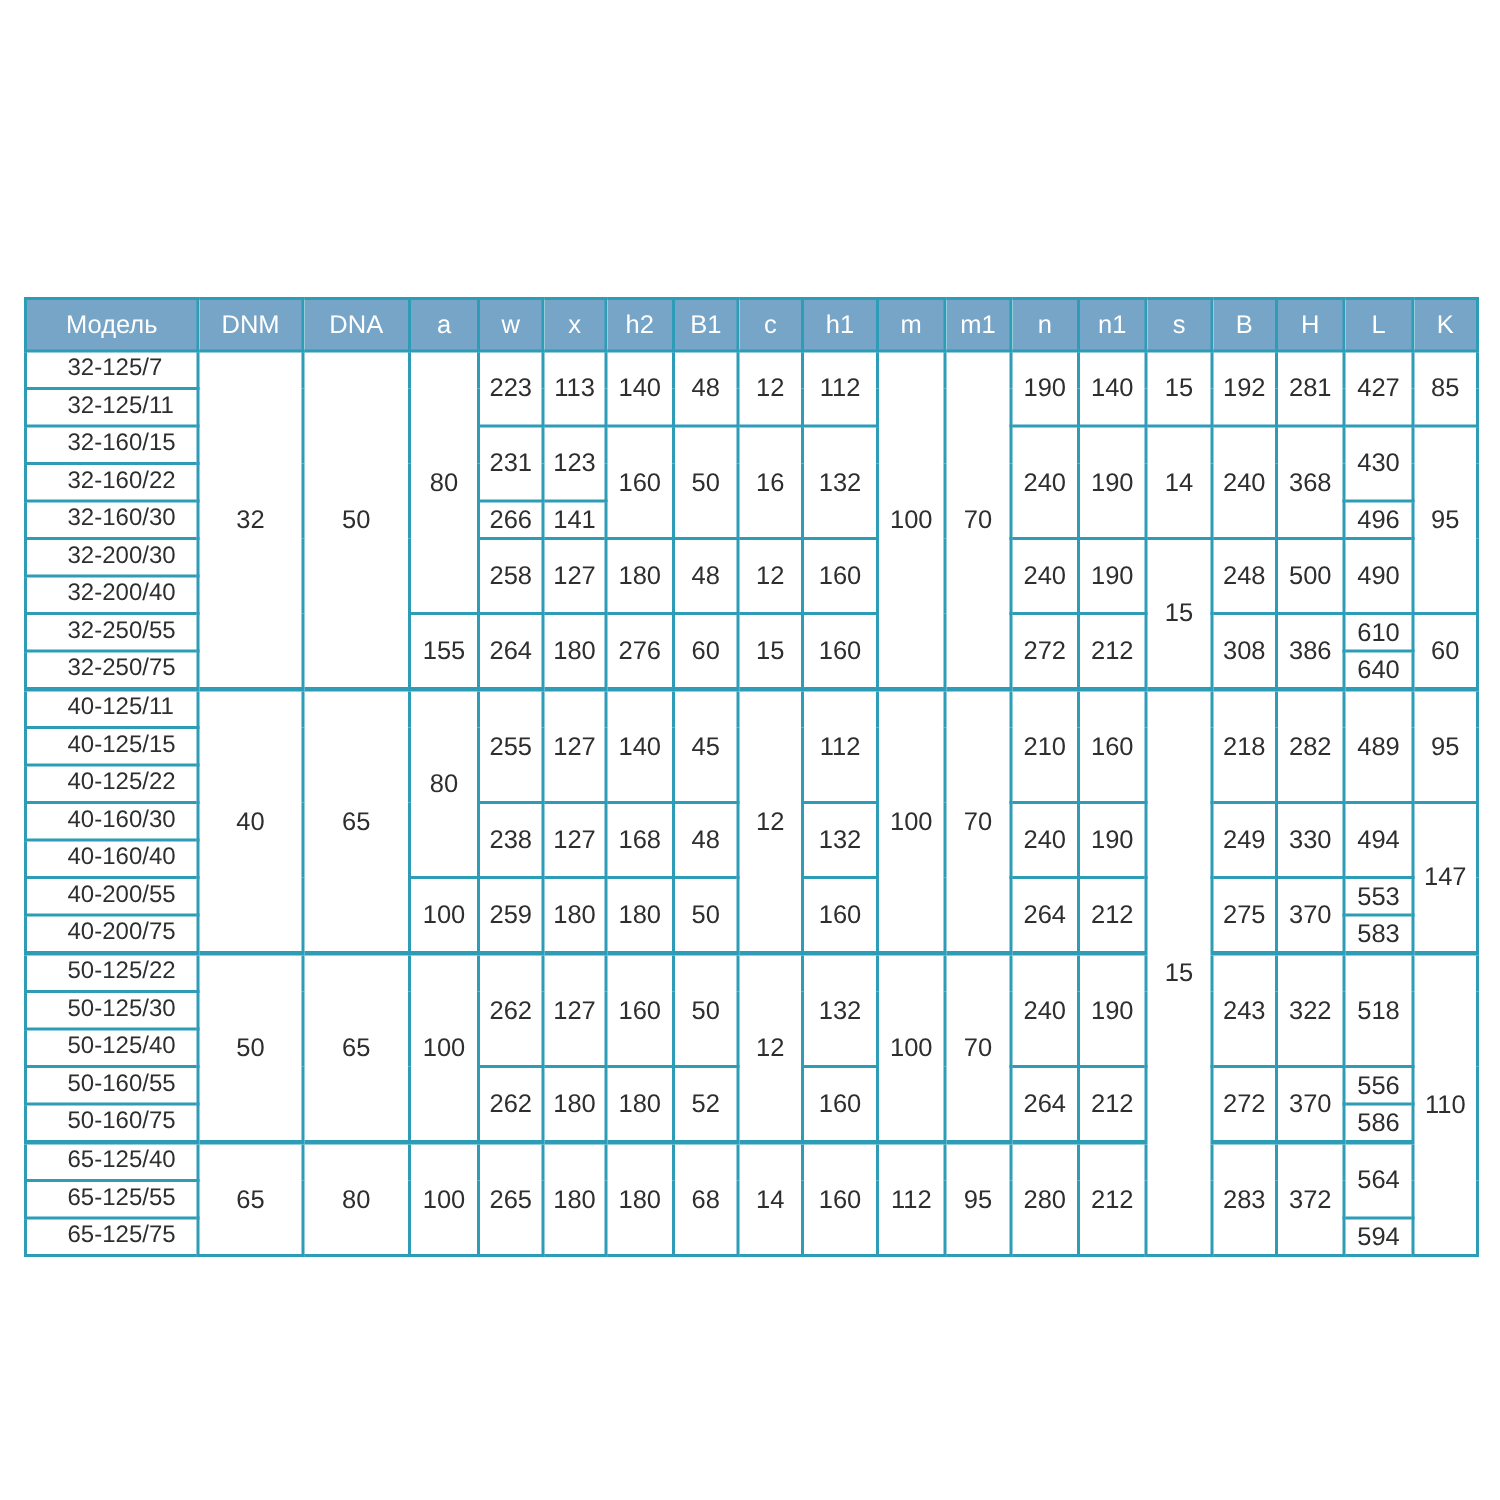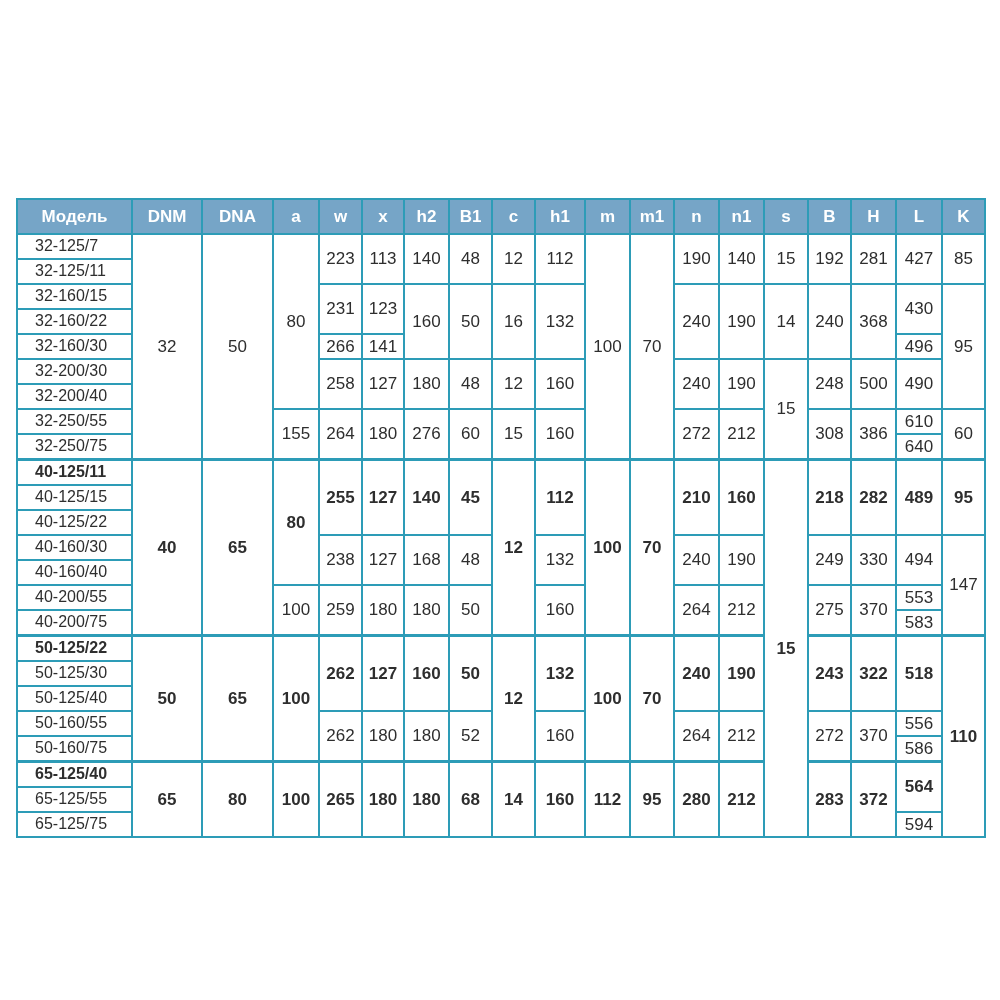--- a/index.html
+++ b/index.html
@@ -32,32 +32,31 @@
     color: #2e2e2e;
     font-size: 17px;
     line-height: 1.05;
     height: 23px;
     overflow: hidden;
     white-space: nowrap;
   }
   table.spec thead th {
     background: #76a5c7;
     color: #ffffff;
-    font-weight: bold;
+    font-weight: normal;
     height: 33px;
     font-size: 17px;
   }
   table.spec td.model {
     text-align: left;
-    padding-left: 17px;
+    padding-left: 27px;
     font-size: 16px;
   }
   table.spec tr.block-start td {
     border-top-width: 3px;
-    font-weight: bold;
   }
 </style>
 </head>
 <body>
 
 <div class="canvas">
   <div class="table-wrap">
     <table class="spec">
         <colgroup>
           <col style="width: 115px;">

